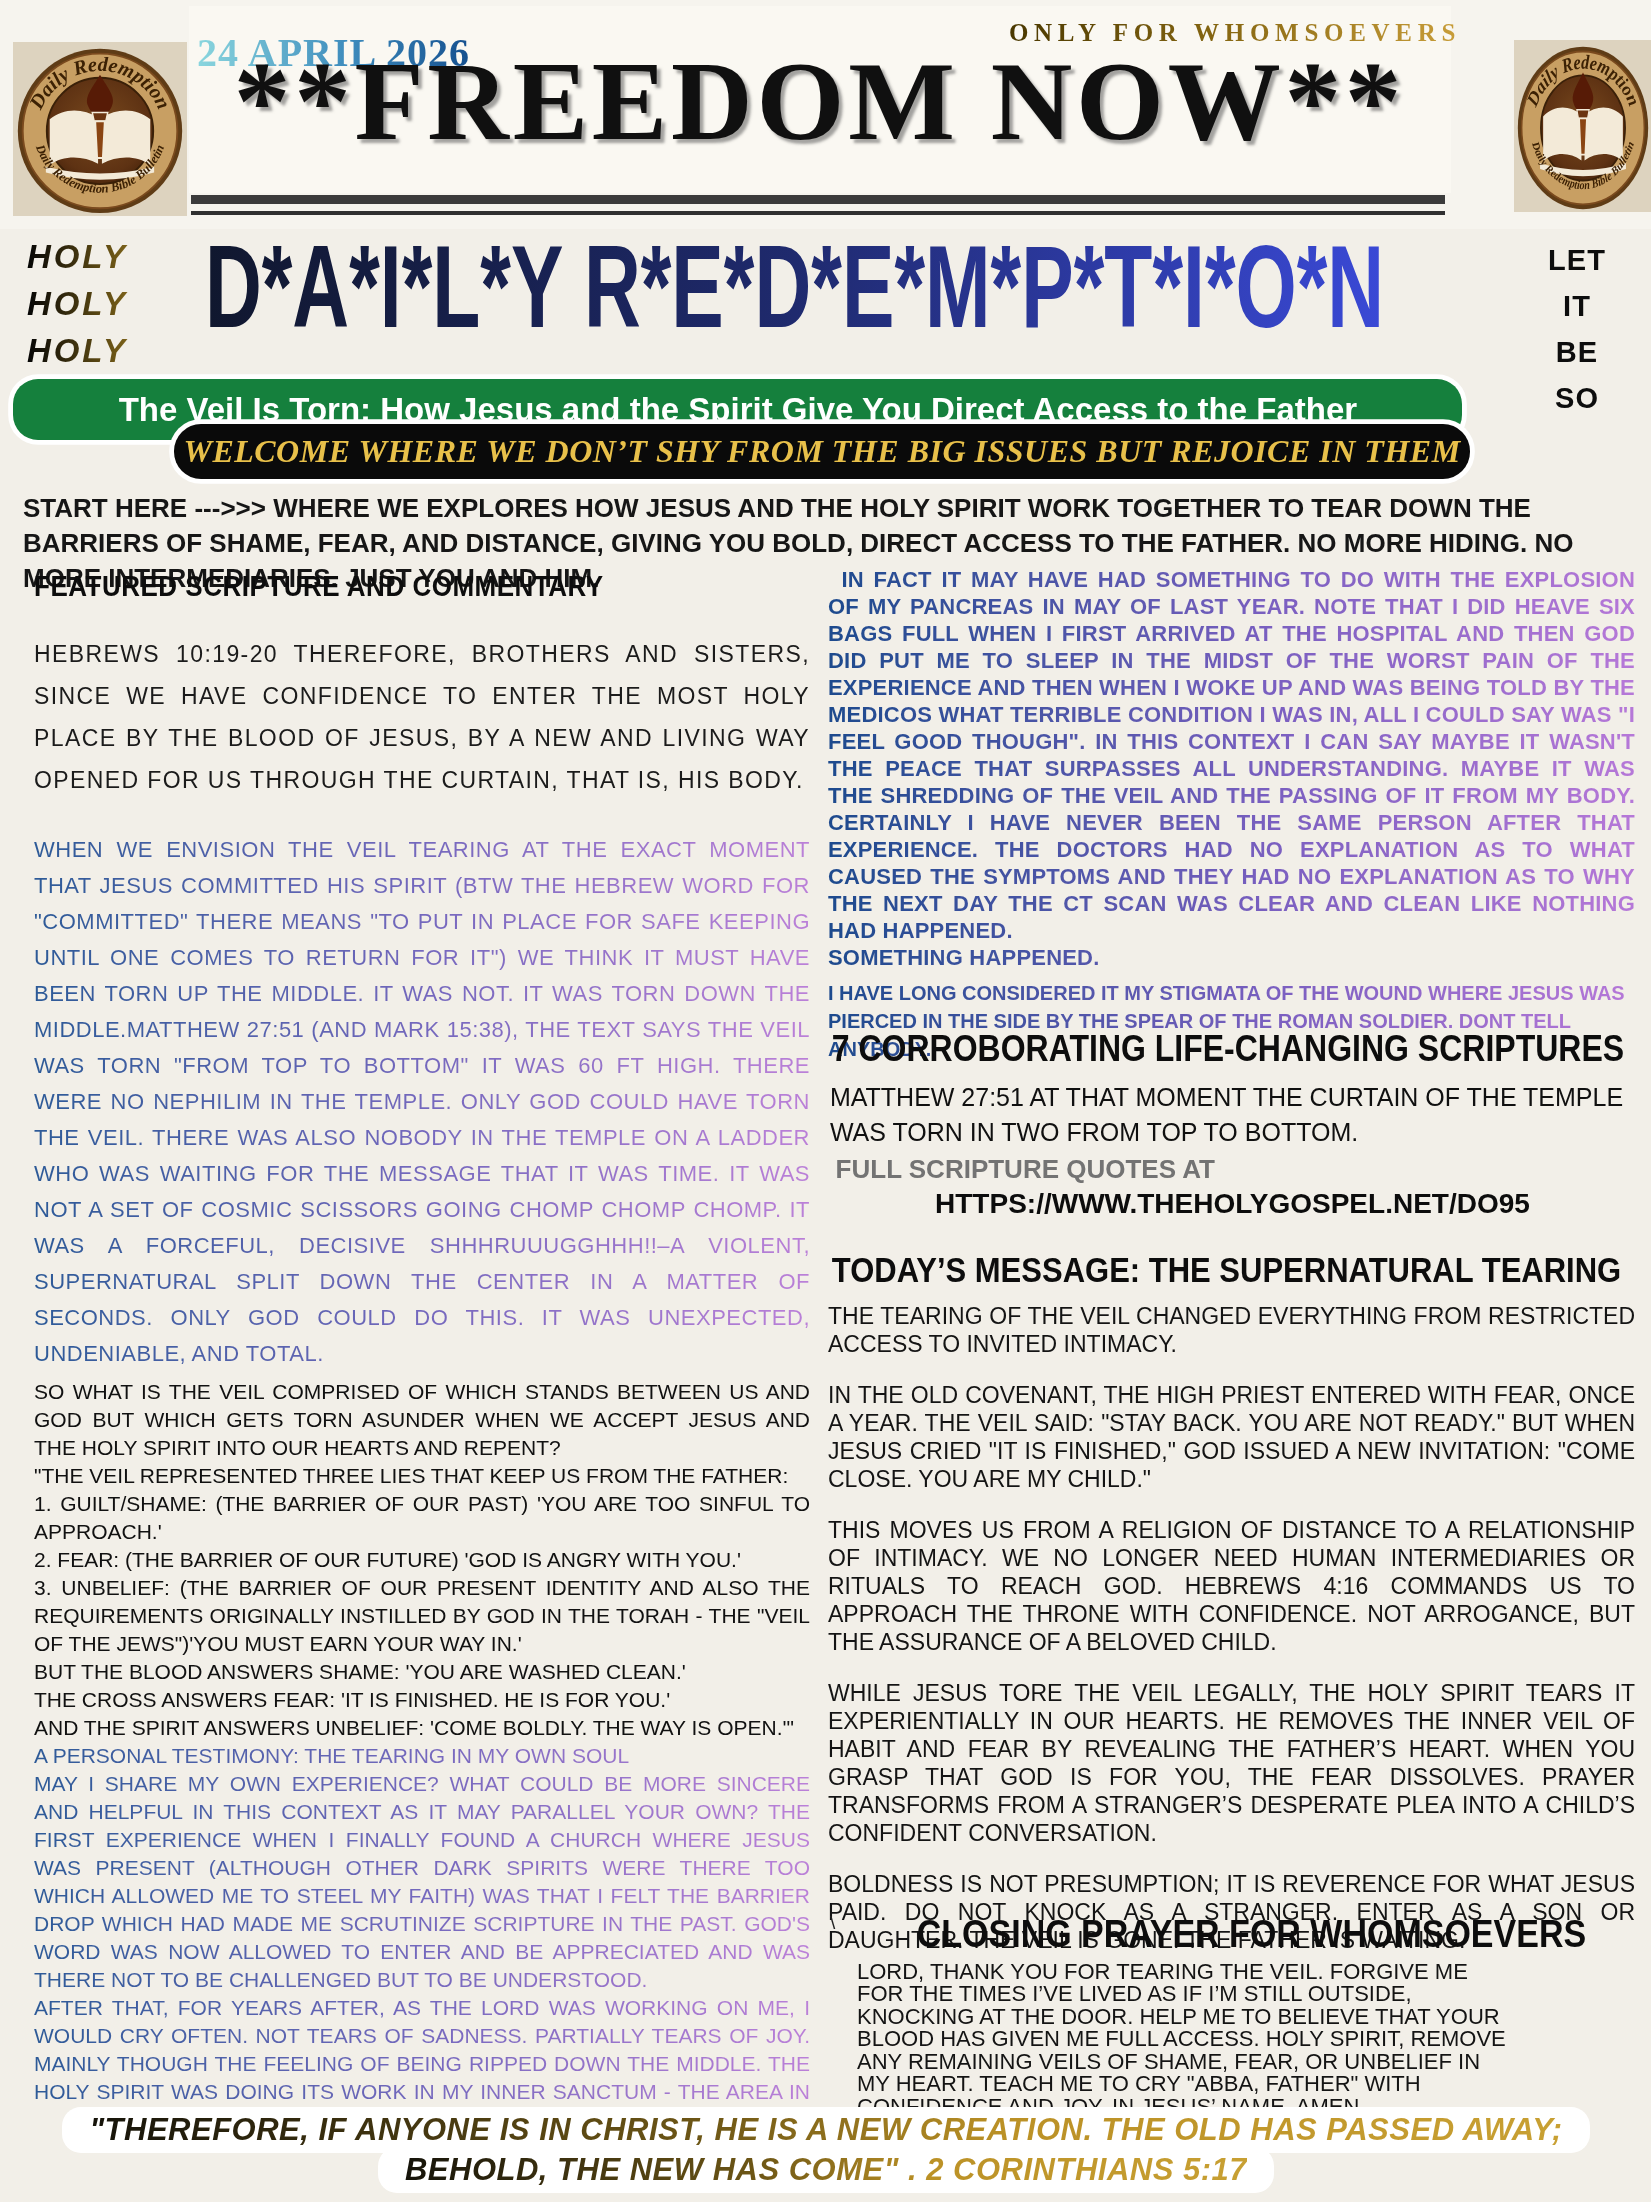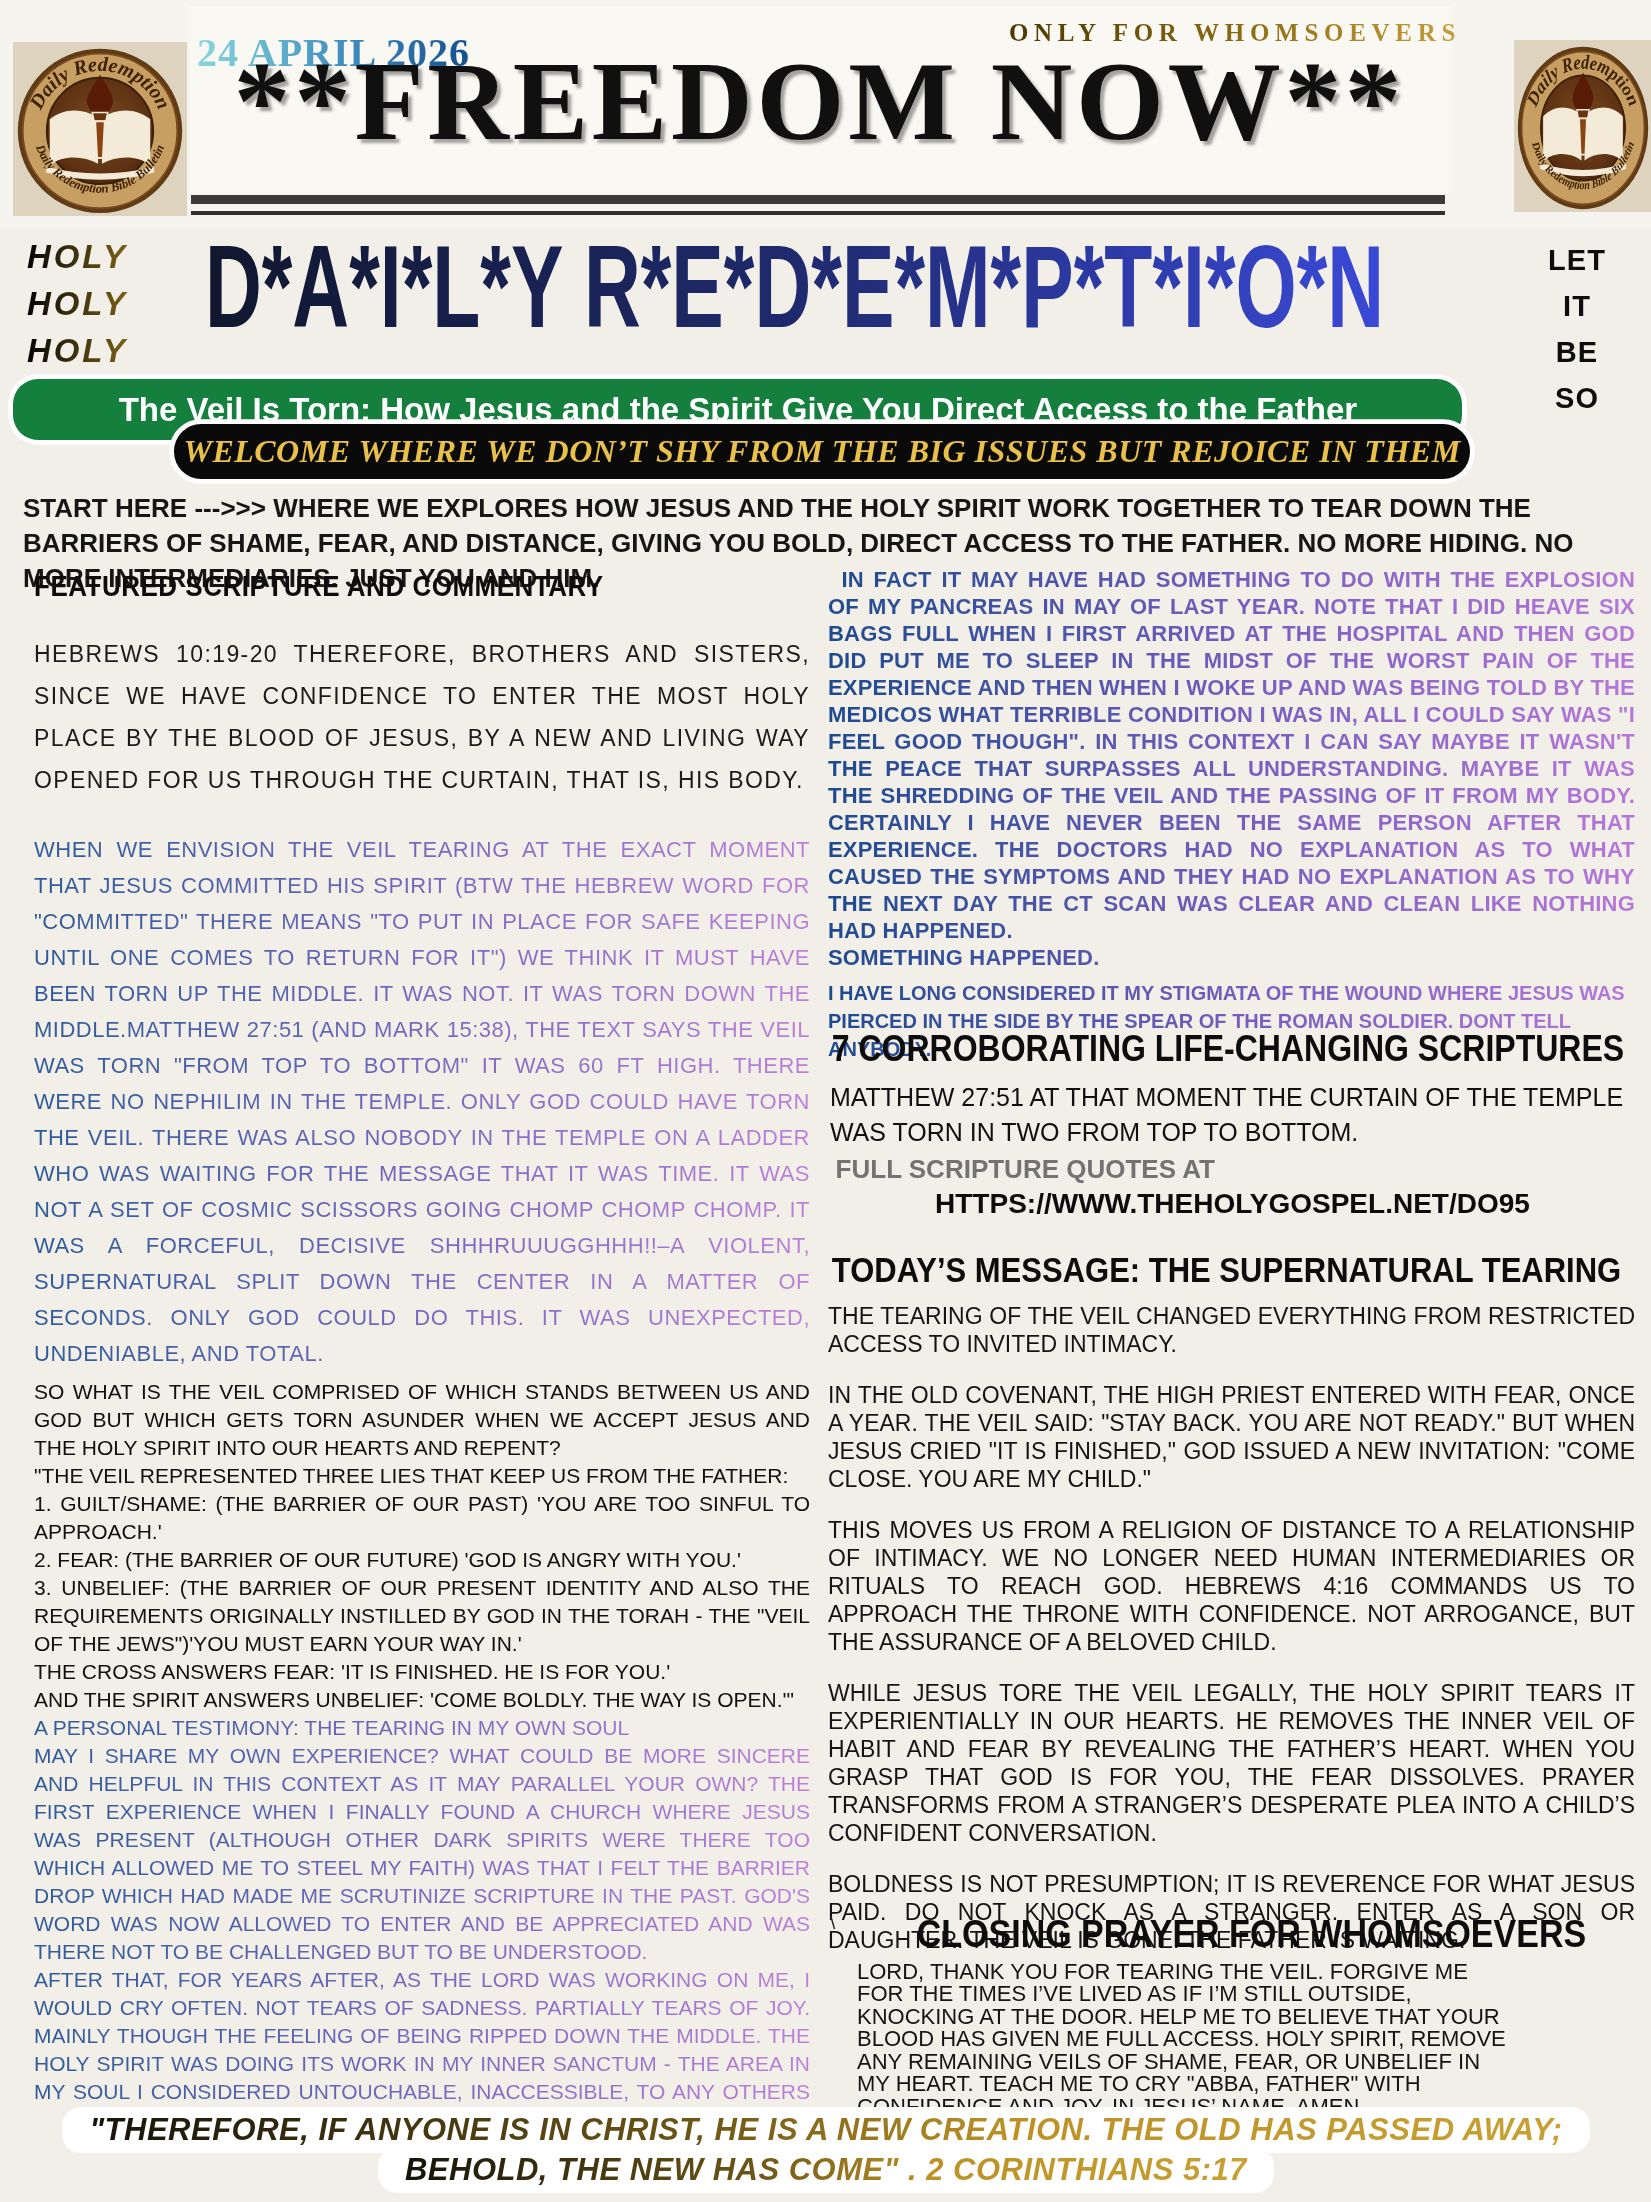--- a/index.html
+++ b/index.html
@@ -221,20 +221,21 @@
 <div class="abs col-left">
   <div class="sec-head featured-head">FEATURED SCRIPTURE AND COMMENTARY</div>
   <div class="scripture-p">HEBREWS 10:19-20 THEREFORE, BROTHERS AND SISTERS, SINCE WE HAVE CONFIDENCE TO ENTER THE MOST HOLY PLACE BY THE BLOOD OF JESUS, BY A NEW AND LIVING WAY OPENED FOR US THROUGH THE CURTAIN, THAT IS, HIS BODY.</div>
   <div class="commentary-p grad1">WHEN WE ENVISION THE VEIL TEARING AT THE EXACT MOMENT THAT JESUS COMMITTED HIS SPIRIT (BTW THE HEBREW WORD FOR "COMMITTED" THERE MEANS "TO PUT IN PLACE FOR SAFE KEEPING UNTIL ONE COMES TO RETURN FOR IT") WE THINK IT MUST HAVE BEEN TORN UP THE MIDDLE. IT WAS NOT. IT WAS TORN DOWN THE MIDDLE.MATTHEW 27:51 (AND MARK 15:38), THE TEXT SAYS THE VEIL WAS TORN "FROM TOP TO BOTTOM" IT WAS 60 FT HIGH. THERE WERE NO NEPHILIM IN THE TEMPLE. ONLY GOD COULD HAVE TORN THE VEIL. THERE WAS ALSO NOBODY IN THE TEMPLE ON A LADDER WHO WAS WAITING FOR THE MESSAGE THAT IT WAS TIME. IT WAS NOT A SET OF COSMIC SCISSORS GOING CHOMP CHOMP CHOMP. IT WAS A FORCEFUL, DECISIVE SHHHRUUUGGHHH!!–A VIOLENT, SUPERNATURAL SPLIT DOWN THE CENTER IN A MATTER OF SECONDS. ONLY GOD COULD DO THIS. IT WAS UNEXPECTED, UNDENIABLE, AND TOTAL.</div>
   <div class="black-block">
     <div>SO WHAT IS THE VEIL COMPRISED OF WHICH STANDS BETWEEN US AND GOD BUT WHICH GETS TORN ASUNDER WHEN WE ACCEPT JESUS AND THE HOLY SPIRIT INTO OUR HEARTS AND REPENT?</div>
     <div>"THE VEIL REPRESENTED THREE LIES THAT KEEP US FROM THE FATHER:</div>
     <div>1. GUILT/SHAME: (THE BARRIER OF OUR PAST) 'YOU ARE TOO SINFUL TO APPROACH.'</div>
     <div>2. FEAR:  (THE BARRIER OF OUR FUTURE) 'GOD IS ANGRY WITH YOU.'</div>
     <div>3. UNBELIEF: (THE BARRIER OF OUR PRESENT IDENTITY AND ALSO THE REQUIREMENTS ORIGINALLY INSTILLED BY GOD IN THE TORAH - THE "VEIL OF THE JEWS")'YOU MUST EARN YOUR WAY IN.'</div>
+    <div>BUT THE BLOOD ANSWERS SHAME: 'YOU ARE WASHED CLEAN.'</div>
     <div>THE CROSS ANSWERS FEAR: 'IT IS FINISHED. HE IS FOR YOU.'</div>
     <div>AND THE SPIRIT ANSWERS UNBELIEF: 'COME BOLDLY. THE WAY IS OPEN.'"</div>
   </div>
   <div class="testimony">
     <div class="grad1">A PERSONAL TESTIMONY: THE TEARING IN MY OWN SOUL</div>
     <div class="grad1">MAY I SHARE MY OWN EXPERIENCE? WHAT COULD BE MORE SINCERE AND HELPFUL IN THIS CONTEXT AS IT MAY PARALLEL YOUR OWN? THE FIRST EXPERIENCE WHEN I FINALLY FOUND A CHURCH WHERE JESUS WAS PRESENT (ALTHOUGH OTHER DARK SPIRITS WERE THERE TOO WHICH ALLOWED ME TO STEEL MY FAITH) WAS THAT I FELT THE BARRIER DROP WHICH HAD MADE ME SCRUTINIZE SCRIPTURE IN THE PAST. GOD'S WORD WAS NOW ALLOWED TO ENTER AND BE APPRECIATED AND WAS THERE NOT TO BE CHALLENGED BUT TO BE UNDERSTOOD.</div>
     <div class="grad1">AFTER THAT, FOR YEARS AFTER, AS THE LORD WAS WORKING ON ME, I WOULD CRY OFTEN. NOT TEARS OF SADNESS. PARTIALLY TEARS OF JOY. MAINLY THOUGH THE FEELING OF BEING RIPPED DOWN THE MIDDLE. THE HOLY SPIRIT WAS DOING ITS WORK IN MY INNER SANCTUM - THE AREA IN MY SOUL I CONSIDERED UNTOUCHABLE, INACCESSIBLE, TO ANY OTHERS AND EVEN TO ME. AND THAT COULD NOT BE DONE WITHOUT THE SHEDDING OF TEARS.</div>
   </div>
 </div>
 

